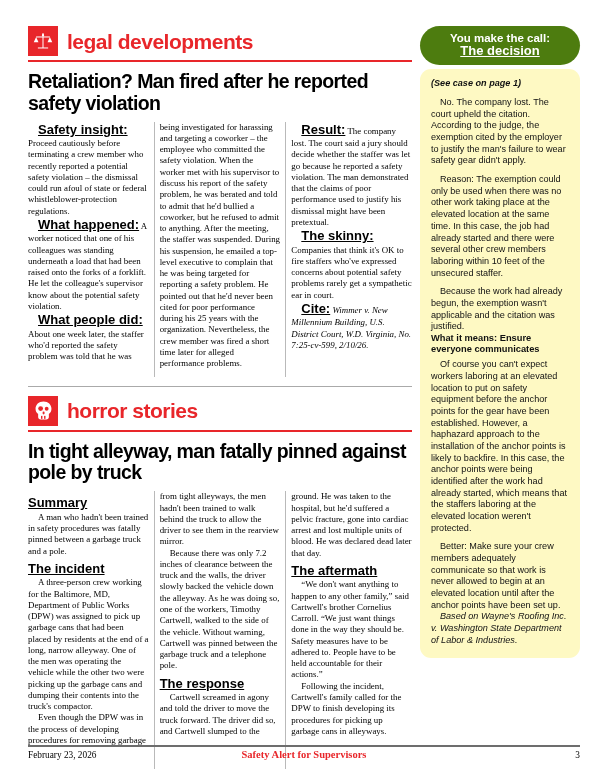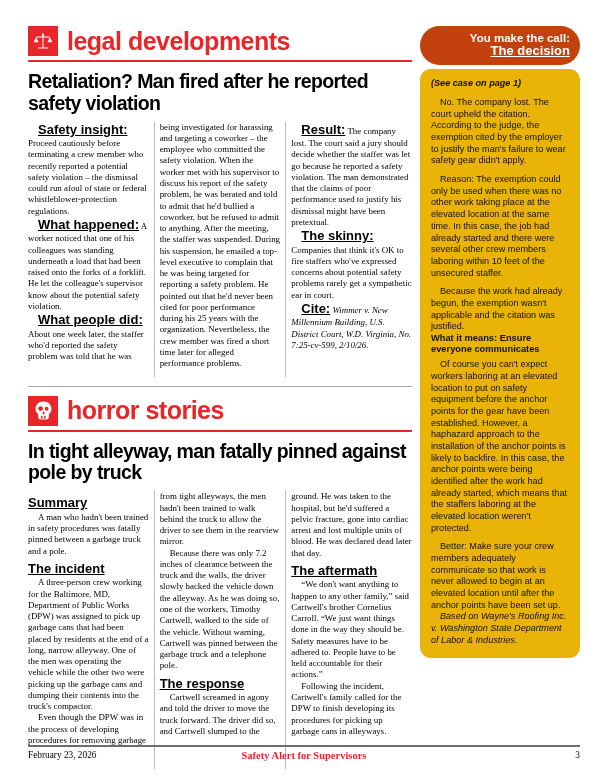--- a/index.html
+++ b/index.html
@@ -16,21 +16,21 @@
 
   
   .sec-head { display:flex; align-items:center; gap:9px; }
   .sec-icon {
     width:30px; height:30px; background:#e8262a;
     display:flex; align-items:center; justify-content:center;
     flex:0 0 auto;
   }
   .sec-title {
     font-family:"Liberation Sans", sans-serif;
-    font-weight:bold; font-size:25px; color:#e8262a;
+    font-weight:bold; font-size:21px; color:#e8262a;
     letter-spacing:-0.5px; line-height:1;
   }
   .head-rule { border-bottom:2.5px solid #e8262a; margin-top:4px; }
 
   
   .left-col { position:absolute; left:28px; top:26px; width:384px; }
 
   .art-title {
     font-family:"Liberation Sans", sans-serif;
     font-weight:bold; font-size:19.5px; line-height:1.12;
@@ -55,33 +55,33 @@
 
   .sec-divider { border-top:1px solid #aaaaaa; margin:9px 0 0 0; }
 
   
   .article2 { margin-top:9px; }
   .article2 .cols3 { height:278px; }
 
   
   .sidebar { position:absolute; left:420px; top:26px; width:160px; }
   .pill {
-    background:#c2410c; color:#fff;
+    background:#4d7c0f; color:#fff;
     font-family:"Liberation Sans", sans-serif;
     font-weight:bold;
     border-radius:22px;
     padding:6px 10px 7px 10px;
-    text-align:right;
+    text-align:center;
     line-height:1.08;
   }
   .pill .l1 { font-size:11.5px; display:block; }
   .pill .l2 { font-size:13px; display:block;text-decoration:underline; }
 
   .tint {
-    background:#eab308;
+    background:#fef9c3;
     border-radius:11px;
     margin-top:4px;
     padding:9px 11px 12px 11px;
     font-family:"Liberation Sans", sans-serif;
     font-size:9.1px;
     line-height:1.285;
     color:#111;
   }
   .tint p { margin:0 0 7px 0; text-indent:9px; }
   .tint p:last-child { margin-bottom:0; }
@@ -90,21 +90,21 @@
     margin:0 0 4px 0; font-size:9.3px; font-weight:bold; line-height:1.2;
   }
   .tint .cred { font-style:italic; }
 
   
   .footer {
     position:absolute; left:28px; bottom:16px; width:552px;
   }
   .footer-rule { border-top:2px solid #6d6d6d; margin-bottom:3px; }
   .footer-row {
-    display:flex; align-items:center; justify-content:space-between;
+    display:flex; align-items:flex-end; justify-content:space-between;
     font-size:9.3px;
   }
   .f-date { font-family:"Liberation Serif", serif; }
   .f-mid {
     font-family:"Liberation Serif", serif;
     font-weight:bold; color:#e8262a;
     font-size:10.5px;
     position:absolute; left:0; right:0; text-align:center;
   }
   .f-page { font-family:"Liberation Serif", serif; }

